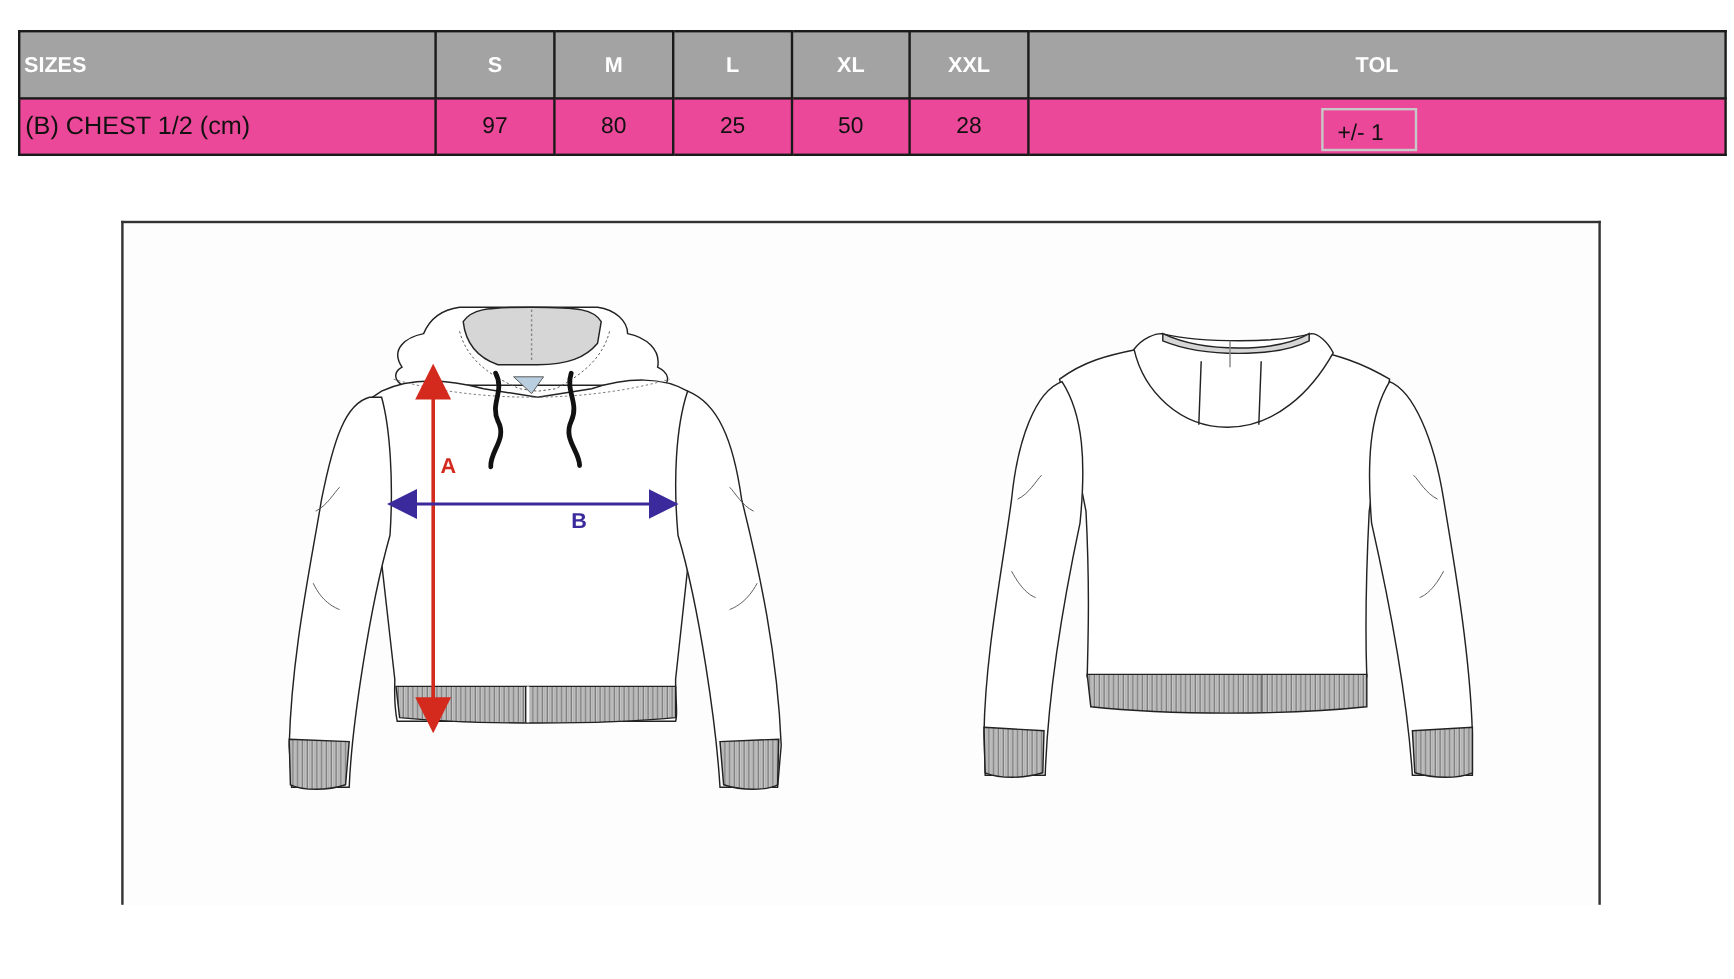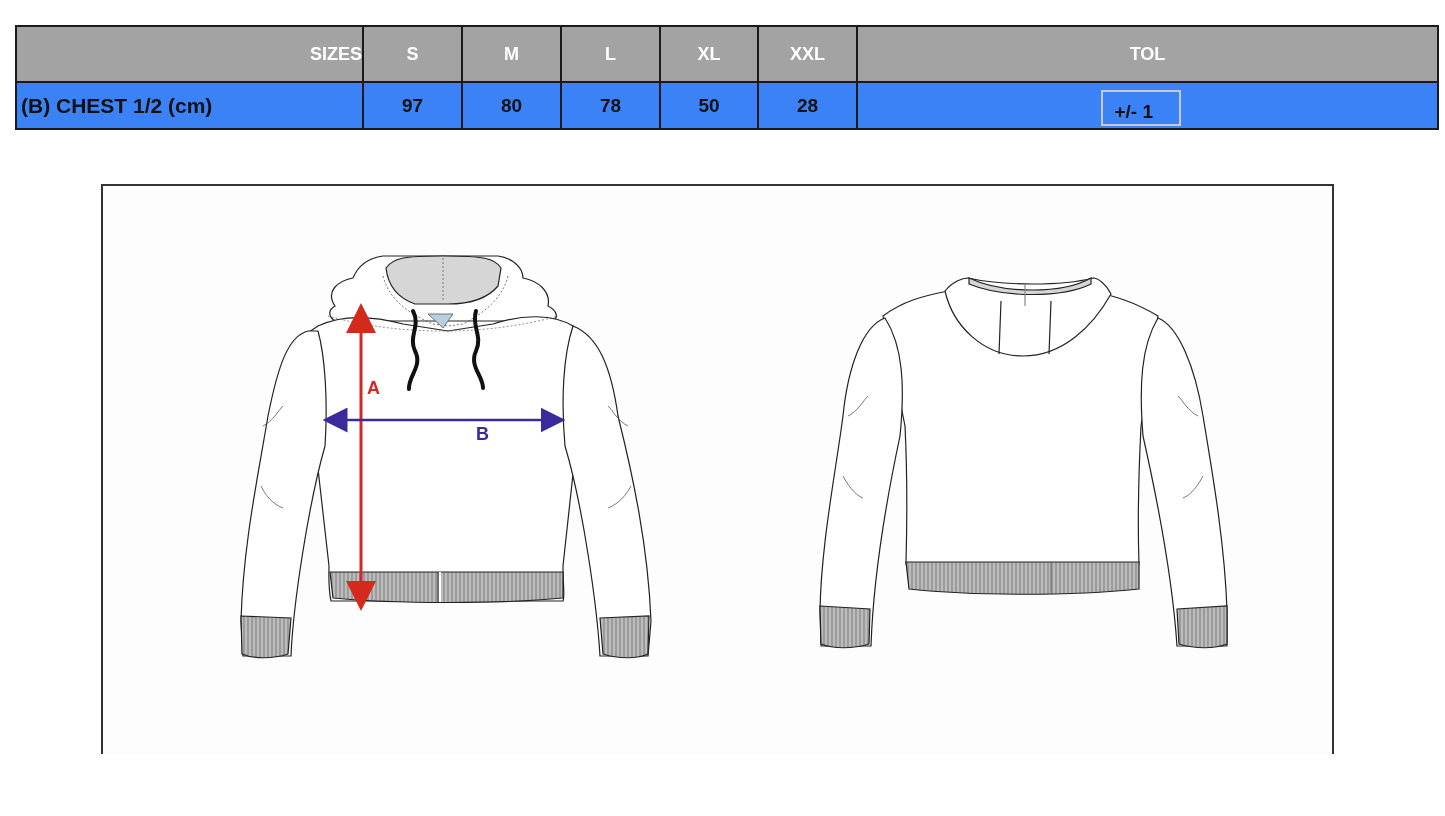--- a/index.html
+++ b/index.html
@@ -3,22 +3,22 @@
 <meta charset="utf-8">
 <style>
   html, body { margin: 0; padding: 0; background: #ffffff; }
   body { width: 1445px; height: 816px; position: relative; overflow: hidden;
          font-family: "Liberation Sans", "DejaVu Sans", sans-serif; }
   .size-table { position: absolute; left: 15px; top: 25px; border-collapse: collapse;
                 table-layout: fixed; width: 1422px; }
   .size-table td, .size-table th { border: 2px solid #1a1a1a; padding: 0; }
   .size-table th { background: #a3a3a3; color: #ffffff; font-weight: bold; font-size: 18px;
                    height: 54px; text-align: center; }
-  .size-table th.first { text-align: right; padding-left: 3px; }
-  .size-table td { height: 45px; font-size: 19px; color: #111; text-align: center; background: #3b82f6; font-weight: bold; }
+  .size-table th.first { text-align: left; padding-left: 3px; }
+  .size-table td { height: 45px; font-size: 19px; color: #111; text-align: center; background: #ec4899; }
   .size-table td.label { text-align: left; padding-left: 4px; font-size: 21px; }
   .tol-box { display: inline-block; border: 2px solid #c8c8c8; width: 80px; height: 36px;
              line-height: 40px; font-size: 19px; text-align: left; padding-left: 12px;
              box-sizing: border-box; position: relative; left: 0; }
   .frame { position: absolute; left: 101px; top: 184px; width: 1233px; height: 570px;
            border-left: 2px solid #333; border-right: 2px solid #333; border-top: 2px solid #333;
            background: #fdfdfd; box-sizing: border-box; }
   .frame svg { position: absolute; left: 0; top: 0; }
 </style>
 </head>
@@ -43,21 +43,21 @@
       <th>XL</th>
       <th>XXL</th>
       <th>TOL</th>
     </tr>
   </thead>
   <tbody>
     <tr>
       <td class="label">(B) CHEST 1/2 (cm)</td>
       <td>97</td>
       <td>80</td>
-      <td>78</td>
+      <td>25</td>
       <td>50</td>
       <td>28</td>
       <td>
         <span class="tol-box" style="left:-7px; top:2px;">+/- 1</span>
       </td>
     </tr>
   </tbody>
 </table>
 
 <div class="frame">

